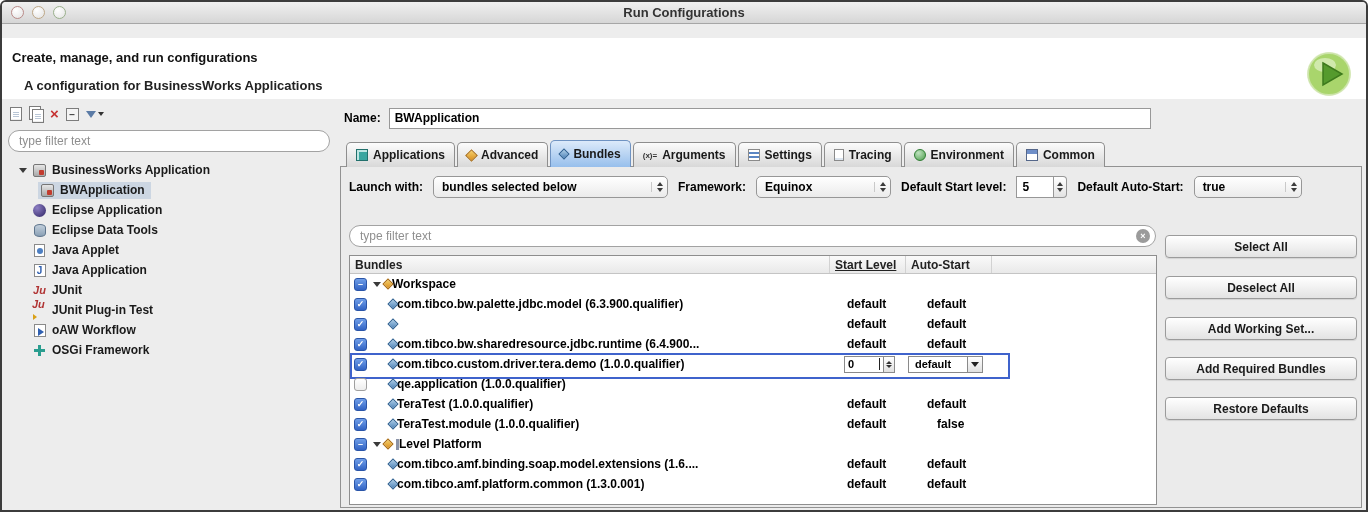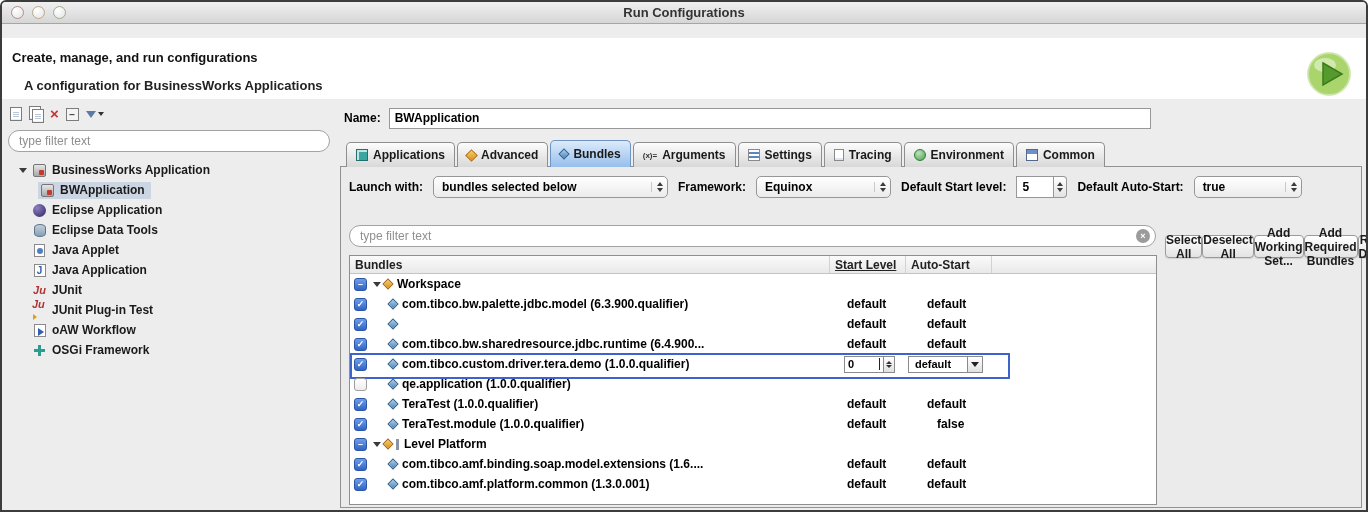--- a/index.html
+++ b/index.html
@@ -120,21 +120,21 @@
   .table { position:absolute; left:8px; top:88px; width:808px; bottom:2px; background:#fff; border:1px solid #8e8e8e; overflow:hidden; font-size:12px; }
   .thead { display:flex; height:18px; background:linear-gradient(#fafafa,#e9e9e9); border-bottom:1px solid #c4c4c4; font-weight:bold; color:#222; }
   .th { display:flex; align-items:center; padding:0 5px; border-right:1px solid #d2d2d2; }
   .th.c1 { width:480px; }
   .th.c2 { width:76px;text-decoration:underline; }
   .th.c3 { width:86px; }
   .trow { display:flex; align-items:center; height:20px; position:relative; }
   .c1cell { width:480px; display:flex; align-items:center; padding-left:4px; overflow:hidden; white-space:nowrap; }
   .c2cell { width:76px; padding-left:17px; font-weight:bold; }
   .c3cell { width:86px; padding-left:21px; font-weight:bold; }
-  .rlabel { font-weight:bold; margin-left:5px; white-space:nowrap; }
+  .rlabel { font-weight:bold; white-space:nowrap; }
 
   .cb { width:13px; height:13px; border-radius:3px; flex:none; display:inline-flex; align-items:center; justify-content:center; cursor:pointer; font-size:9px; color:#fff; font-weight:bold; line-height:1; }
   .cb.checked { background:linear-gradient(#6f9ee8,#3163c4); border:1px solid #2a55a8; }
   .cb.checked::after { content:"✓"; }
   .cb.partial { background:linear-gradient(#6f9ee8,#3163c4); border:1px solid #2a55a8; }
   .cb.partial::after { content:"–"; }
   .cb.unchecked { background:linear-gradient(#ffffff,#ededed); border:1px solid #9f9f9f; }
   .indent { width:22px; flex:none; }
   .tw { width:0; height:0; border-left:4px solid transparent; border-right:4px solid transparent; border-top:5px solid #3a3a3a; margin:0 3px 0 6px; flex:none; cursor:pointer; }
 
@@ -145,21 +145,21 @@
   .mini-step { display:inline-flex; flex-direction:column; gap:1px; height:17px; justify-content:center; padding:0 2px; background:linear-gradient(#fff,#e0e0e0); border:1px solid #8a8a8a; border-left:none; cursor:pointer; }
   .mini-step i { display:block; width:0; height:0; }
   .mini-step .up { border-left:3px solid transparent; border-right:3px solid transparent; border-bottom:3px solid #333; }
   .mini-step .dn { border-left:3px solid transparent; border-right:3px solid transparent; border-top:3px solid #333; }
   .editor-auto { width:120px; display:flex; align-items:center; padding-left:2px; }
   .combo { height:17px; background:#fff; border:1px solid #8a8a8a; display:inline-flex; align-items:center; font-weight:bold; font-size:11px; }
   .combo .txt { padding:0 6px; width:58px; }
   .combo .btn { width:15px; height:100%; border-left:1px solid #8a8a8a; background:linear-gradient(#fff,#e0e0e0); display:inline-flex; align-items:center; justify-content:center; cursor:pointer; }
   .combo .btn i { width:0; height:0; border-left:4px solid transparent; border-right:4px solid transparent; border-top:5px solid #222; }
 
-  .btncol { position:absolute; left:824px; top:68px; width:192px; display:flex; flex-direction:row; }
+  .btncol { position:absolute; left:824px; top:68px; width:192px; display:flex; flex-direction:column; }
   .macbtn { height:23px; border:1px solid #9b9b9b; border-radius:4px; background:linear-gradient(#ffffff,#f1f1f1 50%,#e3e3e3);
     font-size:12px; font-weight:bold; color:#1a1a1a; display:flex; align-items:center; justify-content:center; cursor:pointer;
     box-shadow:0 1px 1px rgba(0,0,0,0.10); font-family:inherit; }
   .gap17 { height:18px; } .gap16 { height:17px; }
 </style>
 </head>
 <body>
 
 <div class="window">
 

